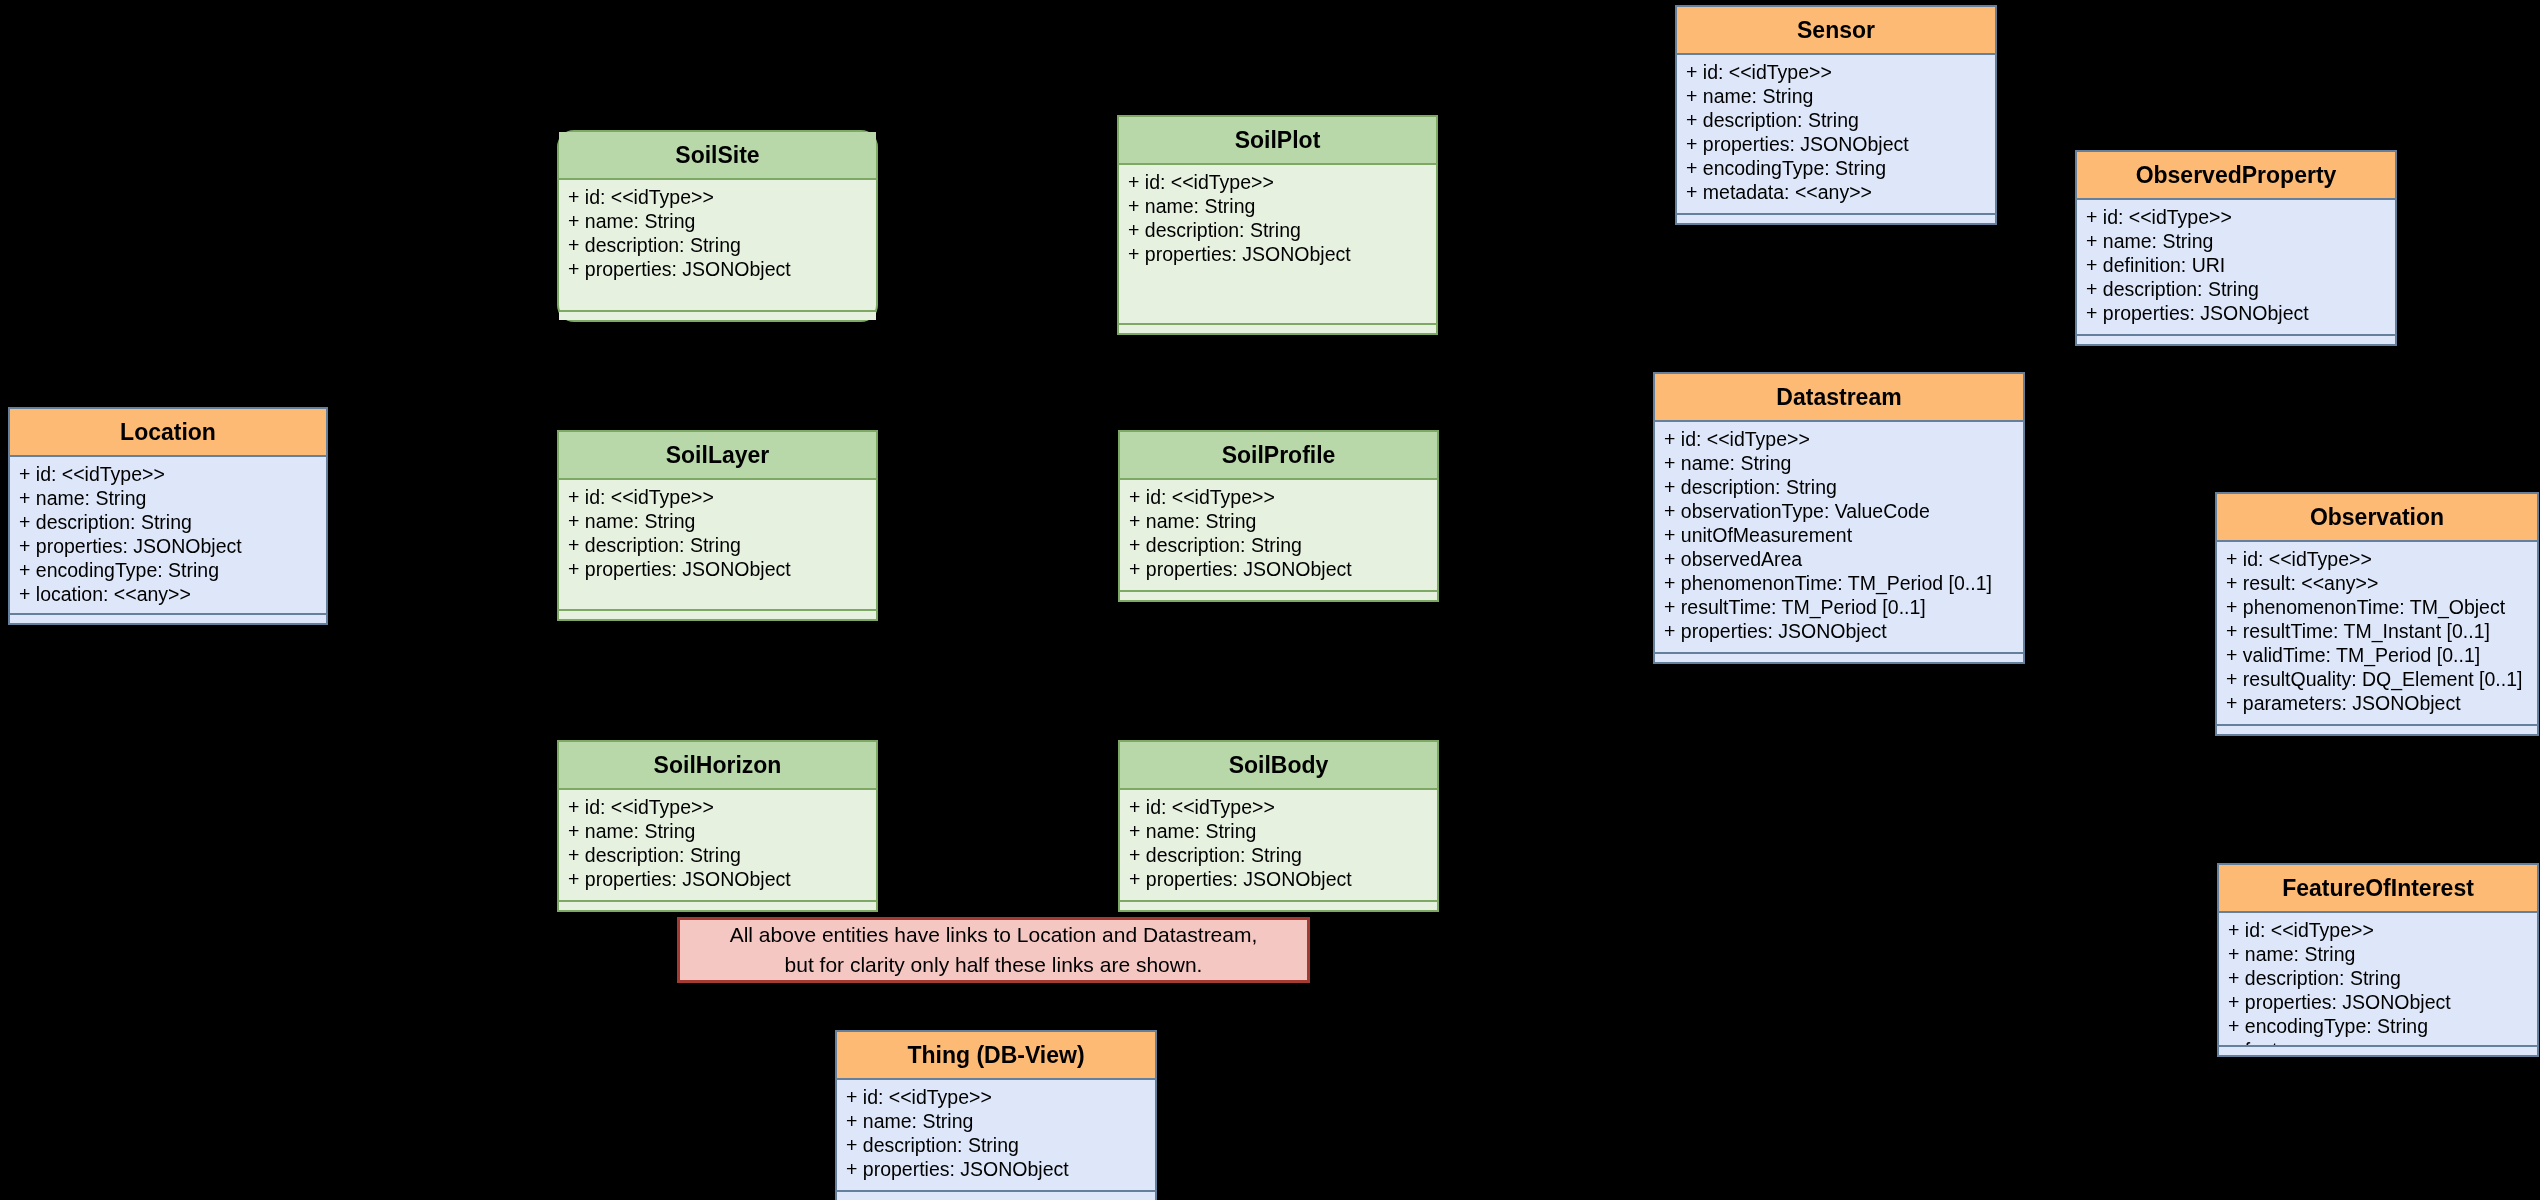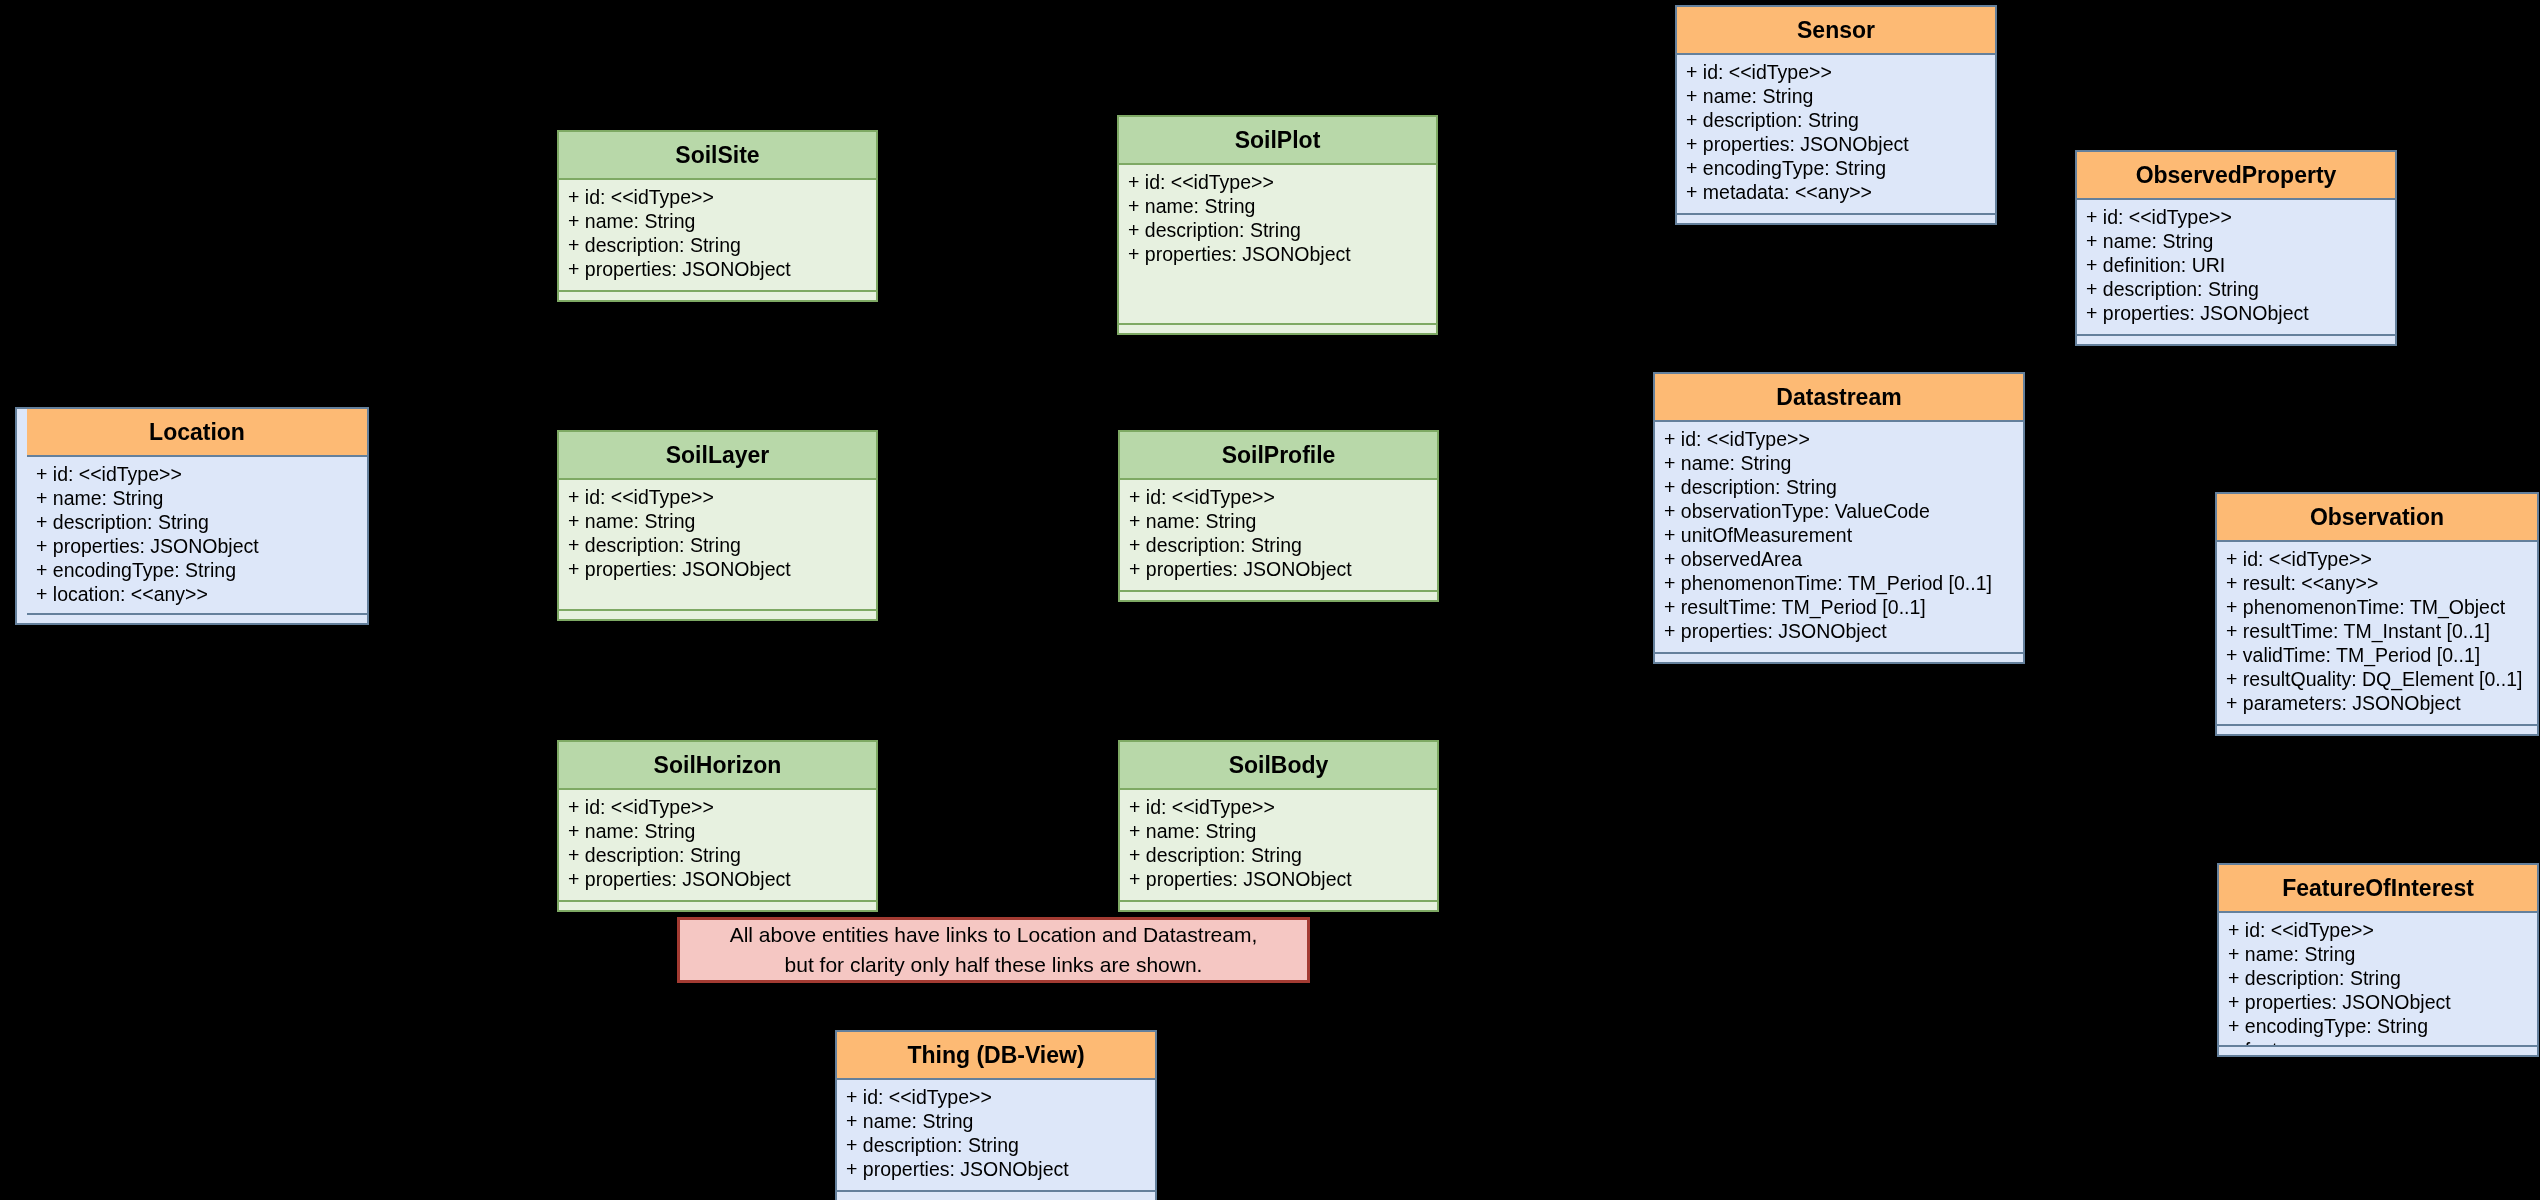--- a/index.html
+++ b/index.html
@@ -46,23 +46,23 @@
   .blue .hd{background:#fdba74;border-bottom-color:#64809c;}
   .blue .mt{border-top-color:#64809c;background:#dde7f9;}
   
   .green{border-color:#7ea964;background:#e7f1e0;}
   .green .hd{background:#b8d8a9;border-bottom-color:#7ea964;}
   .green .mt{border-top-color:#7ea964;background:#e7f1e0;}
 
   
   .pos-sensor            {left:1675px;top:5px;   width:322px;height:220px;}
   .pos-observed-property {left:2075px;top:150px; width:322px;height:196px;}
-  .pos-soil-site         {left:557px; top:130px; width:321px;height:172px;}
+  .pos-soil-site         {left:557px; top:130px; width:321px;height:192px;border-radius:17px;}
   .pos-soil-plot         {left:1117px;top:115px; width:321px;height:220px;}
-  .pos-location          {left:15px;  top:407px; width:354px;height:218px;padding-left:10px;}
+  .pos-location          {left:8px;  top:407px; width:320px;height:218px;}
   .pos-soil-layer        {left:557px; top:430px; width:321px;height:191px;}
   .pos-soil-profile      {left:1118px;top:430px; width:321px;height:172px;}
   .pos-datastream        {left:1653px;top:372px; width:372px;height:292px;}
   .pos-observation       {left:2215px;top:492px; width:324px;height:244px;}
   .pos-soil-horizon      {left:557px; top:740px; width:321px;height:172px;}
   .pos-soil-body         {left:1118px;top:740px; width:321px;height:172px;}
   .pos-feature           {left:2217px;top:863px; width:322px;height:194px;}
   .pos-thing             {left:835px; top:1030px;width:322px;height:172px;}
 
   

